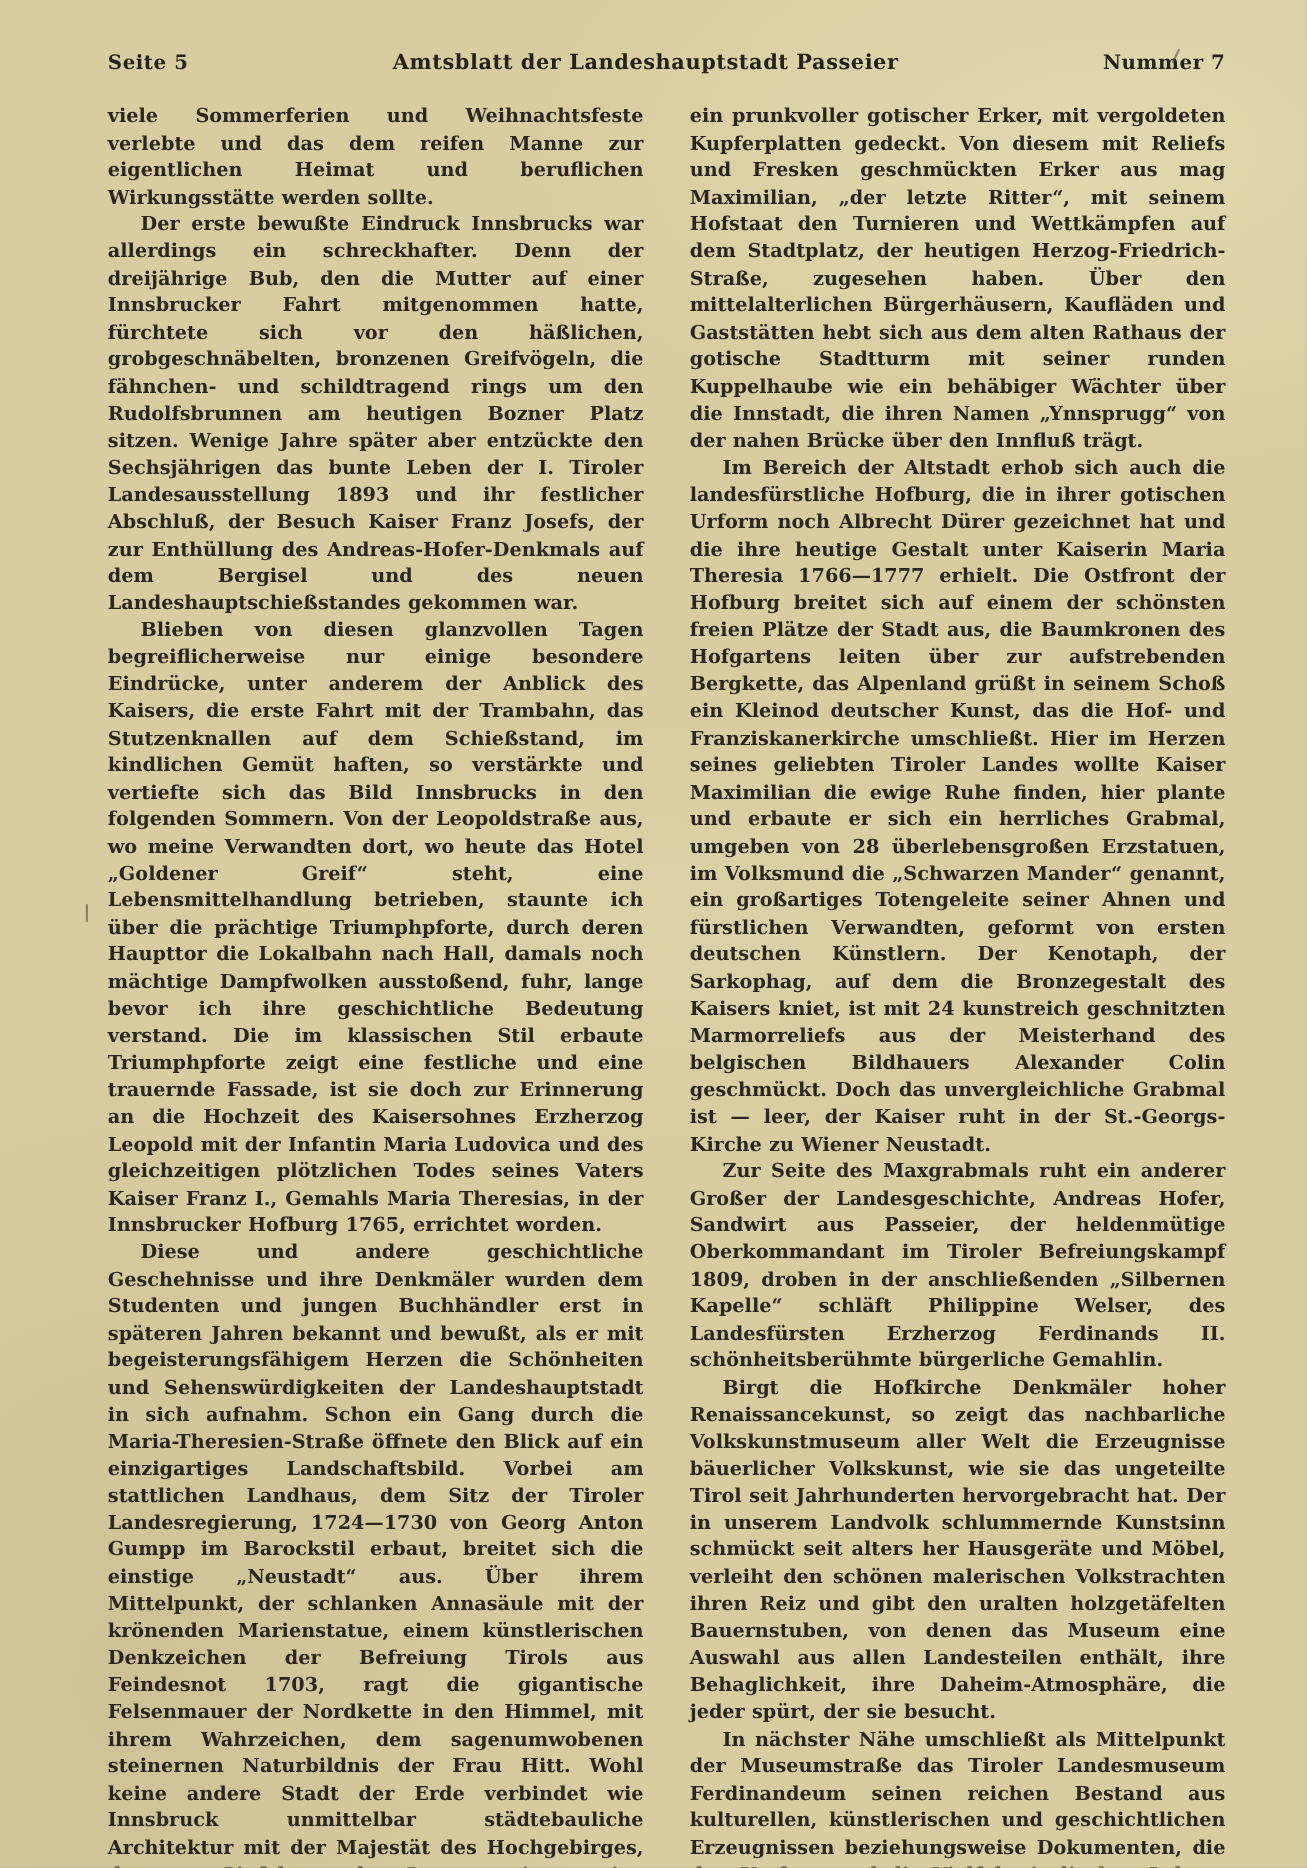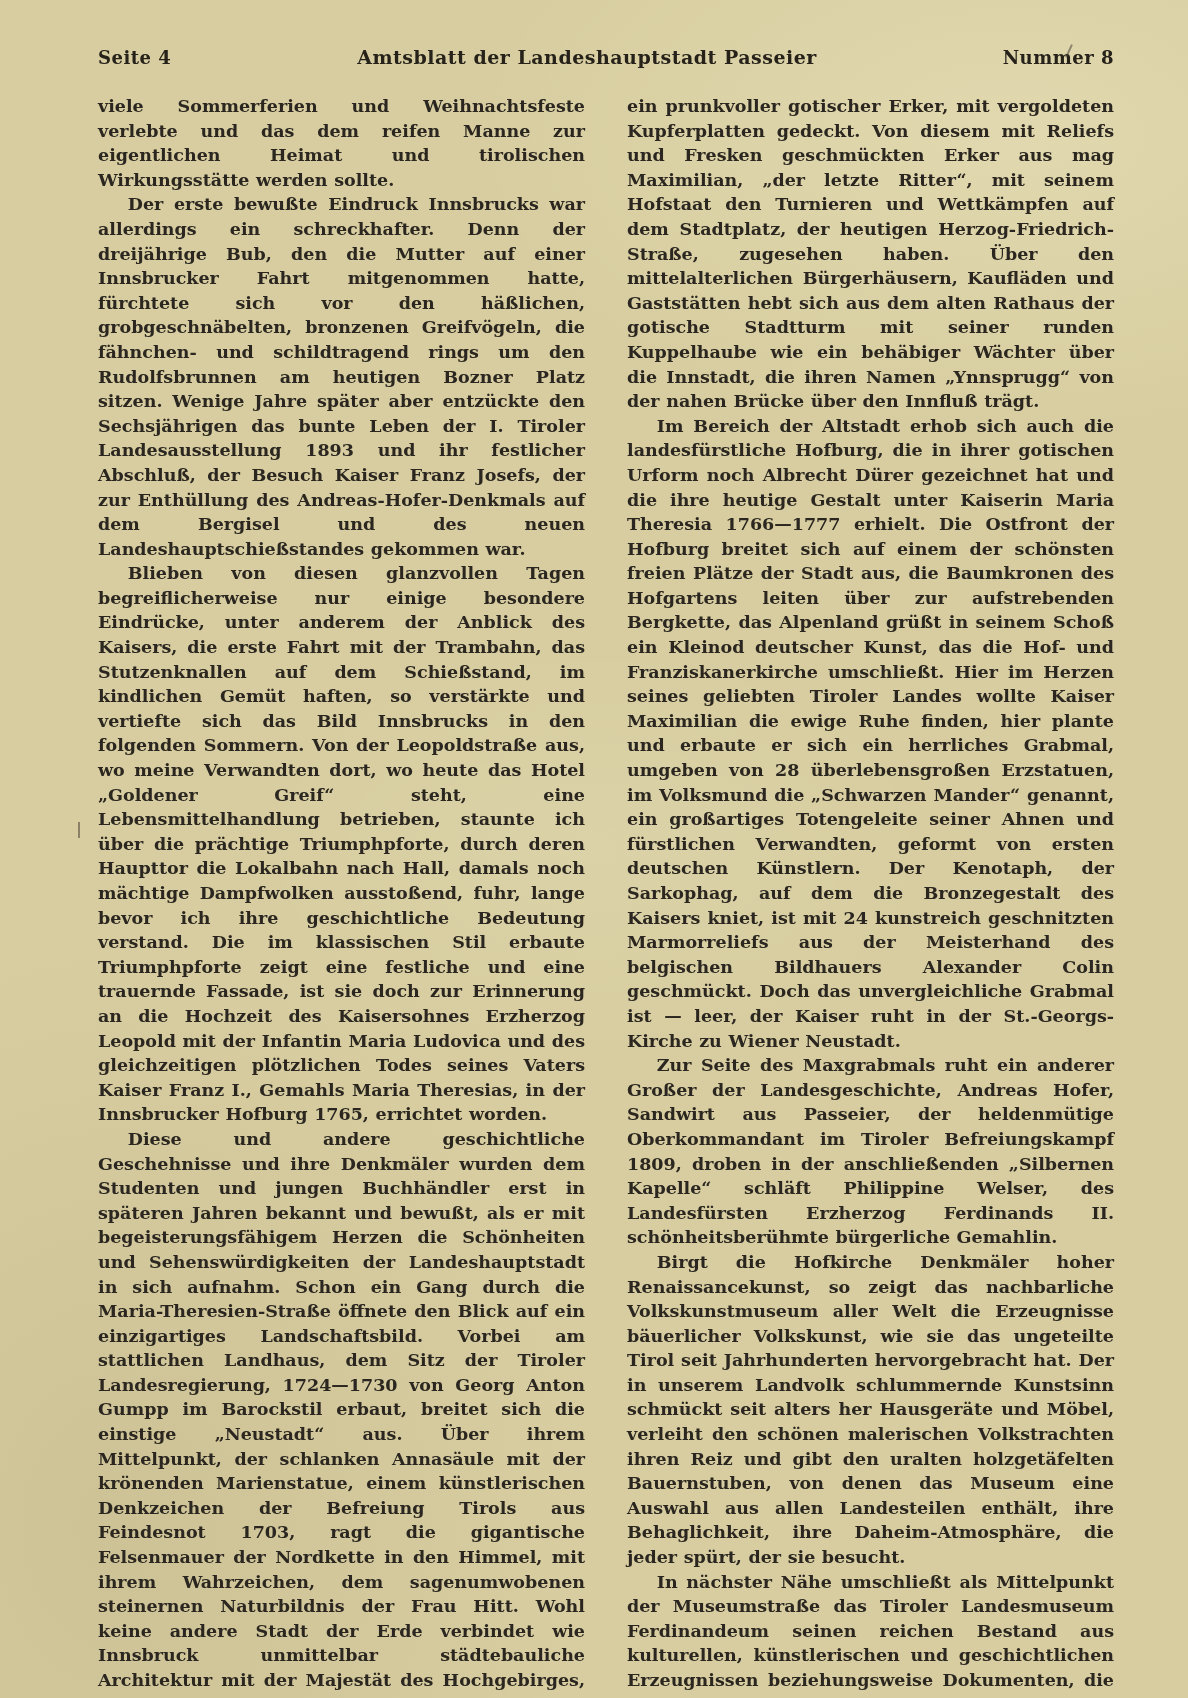--- a/index.html
+++ b/index.html
@@ -68,28 +68,28 @@
 </style>
 </head>
 <body>
 
 <div class="sheet">
 
   <div class="artifact slash"></div>
   <div class="artifact tick"></div>
 
   <div class="masthead">
-    <span class="side">Seite 4</span>
+    <span class="side">Seite 5</span>
     <span class="title">Amtsblatt der Landeshauptstadt Passeier</span>
-    <span class="side">Nummer 8</span>
+    <span class="side">Nummer 7</span>
   </div>
 
   <div class="body-cols">
     <div class="col">
-      <p class="no-indent">viele Sommerferien und Weihnachtsfeste verlebte und das dem reifen Manne zur eigentlichen Heimat und tirolischen Wirkungsstätte werden sollte.</p>
+      <p class="no-indent">viele Sommerferien und Weihnachtsfeste verlebte und das dem reifen Manne zur eigentlichen Heimat und beruflichen Wirkungsstätte werden sollte.</p>
       <p>Der erste bewußte Eindruck Innsbrucks war allerdings ein schreckhafter. Denn der dreijährige Bub, den die Mutter auf einer Innsbrucker Fahrt mitgenommen hatte, fürchtete sich vor den häßlichen, grobgeschnäbelten, bronzenen Greifvögeln, die fähnchen- und schildtragend rings um den Rudolfsbrunnen am heutigen Bozner Platz sitzen. Wenige Jahre später aber entzückte den Sechsjährigen das bunte Leben der I. Tiroler Landesausstellung 1893 und ihr festlicher Abschluß, der Besuch Kaiser Franz Josefs, der zur Enthüllung des Andreas-Hofer-Denkmals auf dem Bergisel und des neuen Landeshauptschießstandes gekommen war.</p>
       <p>Blieben von diesen glanzvollen Tagen begreiflicherweise nur einige besondere Eindrücke, unter anderem der Anblick des Kaisers, die erste Fahrt mit der Trambahn, das Stutzenknallen auf dem Schießstand, im kindlichen Gemüt haften, so verstärkte und vertiefte sich das Bild Innsbrucks in den folgenden Sommern. Von der Leopoldstraße aus, wo meine Verwandten dort, wo heute das Hotel „Goldener Greif“ steht, eine Lebensmittelhandlung betrieben, staunte ich über die prächtige Triumphpforte, durch deren Haupttor die Lokalbahn nach Hall, damals noch mächtige Dampfwolken ausstoßend, fuhr, lange bevor ich ihre geschichtliche Bedeutung verstand. Die im klassischen Stil erbaute Triumphpforte zeigt eine festliche und eine trauernde Fassade, ist sie doch zur Erinnerung an die Hochzeit des Kaisersohnes Erzherzog Leopold mit der Infantin Maria Ludovica und des gleichzeitigen plötzlichen Todes seines Vaters Kaiser Franz I., Gemahls Maria Theresias, in der Innsbrucker Hofburg 1765, errichtet worden.</p>
       <p>Diese und andere geschichtliche Geschehnisse und ihre Denkmäler wurden dem Studenten und jungen Buchhändler erst in späteren Jahren bekannt und bewußt, als er mit begeisterungsfähigem Herzen die Schönheiten und Sehenswürdigkeiten der Landeshauptstadt in sich aufnahm. Schon ein Gang durch die Maria-Theresien-Straße öffnete den Blick auf ein einzigartiges Landschaftsbild. Vorbei am stattlichen Landhaus, dem Sitz der Tiroler Landesregierung, 1724—1730 von Georg Anton Gumpp im Barockstil erbaut, breitet sich die einstige „Neustadt“ aus. Über ihrem Mittelpunkt, der schlanken Annasäule mit der krönenden Marienstatue, einem künstlerischen Denkzeichen der Befreiung Tirols aus Feindesnot 1703, ragt die gigantische Felsenmauer der Nordkette in den Himmel, mit ihrem Wahrzeichen, dem sagenumwobenen steinernen Naturbildnis der Frau Hitt. Wohl keine andere Stadt der Erde verbindet wie Innsbruck unmittelbar städtebauliche Architektur mit der Majestät des Hochgebirges, dessen Gipfel und Grate mitten ins Stadtzentrum leuchten, wo man zur Frühlingszeit das Donnern der Lawinen hören kann.</p>
 
     </div>
     <div class="col">
       <p class="no-indent">ein prunkvoller gotischer Erker, mit vergoldeten Kupferplatten gedeckt. Von diesem mit Reliefs und Fresken geschmückten Erker aus mag Maximilian, „der letzte Ritter“, mit seinem Hofstaat den Turnieren und Wettkämpfen auf dem Stadtplatz, der heutigen Herzog-Friedrich-Straße, zugesehen haben. Über den mittelalterlichen Bürgerhäusern, Kaufläden und Gaststätten hebt sich aus dem alten Rathaus der gotische Stadtturm mit seiner runden Kuppelhaube wie ein behäbiger Wächter über die Innstadt, die ihren Namen „Ynnsprugg“ von der nahen Brücke über den Innfluß trägt.</p>
       <p>Im Bereich der Altstadt erhob sich auch die landesfürstliche Hofburg, die in ihrer gotischen Urform noch Albrecht Dürer gezeichnet hat und die ihre heutige Gestalt unter Kaiserin Maria Theresia 1766—1777 erhielt. Die Ostfront der Hofburg breitet sich auf einem der schönsten freien Plätze der Stadt aus, die Baumkronen des Hofgartens leiten über zur aufstrebenden Bergkette, das Alpenland grüßt in seinem Schoß ein Kleinod deutscher Kunst, das die Hof- und Franziskanerkirche umschließt. Hier im Herzen seines geliebten Tiroler Landes wollte Kaiser Maximilian die ewige Ruhe finden, hier plante und erbaute er sich ein herrliches Grabmal, umgeben von 28 überlebensgroßen Erzstatuen, im Volksmund die „Schwarzen Mander“ genannt, ein großartiges Totengeleite seiner Ahnen und fürstlichen Verwandten, geformt von ersten deutschen Künstlern. Der Kenotaph, der Sarkophag, auf dem die Bronzegestalt des Kaisers kniet, ist mit 24 kunstreich geschnitzten Marmorreliefs aus der Meisterhand des belgischen Bildhauers Alexander Colin geschmückt. Doch das unvergleichliche Grabmal ist — leer, der Kaiser ruht in der St.-Georgs-Kirche zu Wiener Neustadt.</p>
       <p>Zur Seite des Maxgrabmals ruht ein anderer Großer der Landesgeschichte, Andreas Hofer, Sandwirt aus Passeier, der heldenmütige Oberkommandant im Tiroler Befreiungskampf 1809, droben in der anschließenden „Silbernen Kapelle“ schläft Philippine Welser, des Landesfürsten Erzherzog Ferdinands II. schönheitsberühmte bürgerliche Gemahlin.</p>
       <p>Birgt die Hofkirche Denkmäler hoher Renaissancekunst, so zeigt das nachbarliche Volkskunstmuseum aller Welt die Erzeugnisse bäuerlicher Volkskunst, wie sie das ungeteilte Tirol seit Jahrhunderten hervorgebracht hat. Der in unserem Landvolk schlummernde Kunstsinn schmückt seit alters her Hausgeräte und Möbel, verleiht den schönen malerischen Volkstrachten ihren Reiz und gibt den uralten holzgetäfelten Bauernstuben, von denen das Museum eine Auswahl aus allen Landesteilen enthält, ihre Behaglichkeit, ihre Daheim-Atmosphäre, die jeder spürt, der sie besucht.</p>

